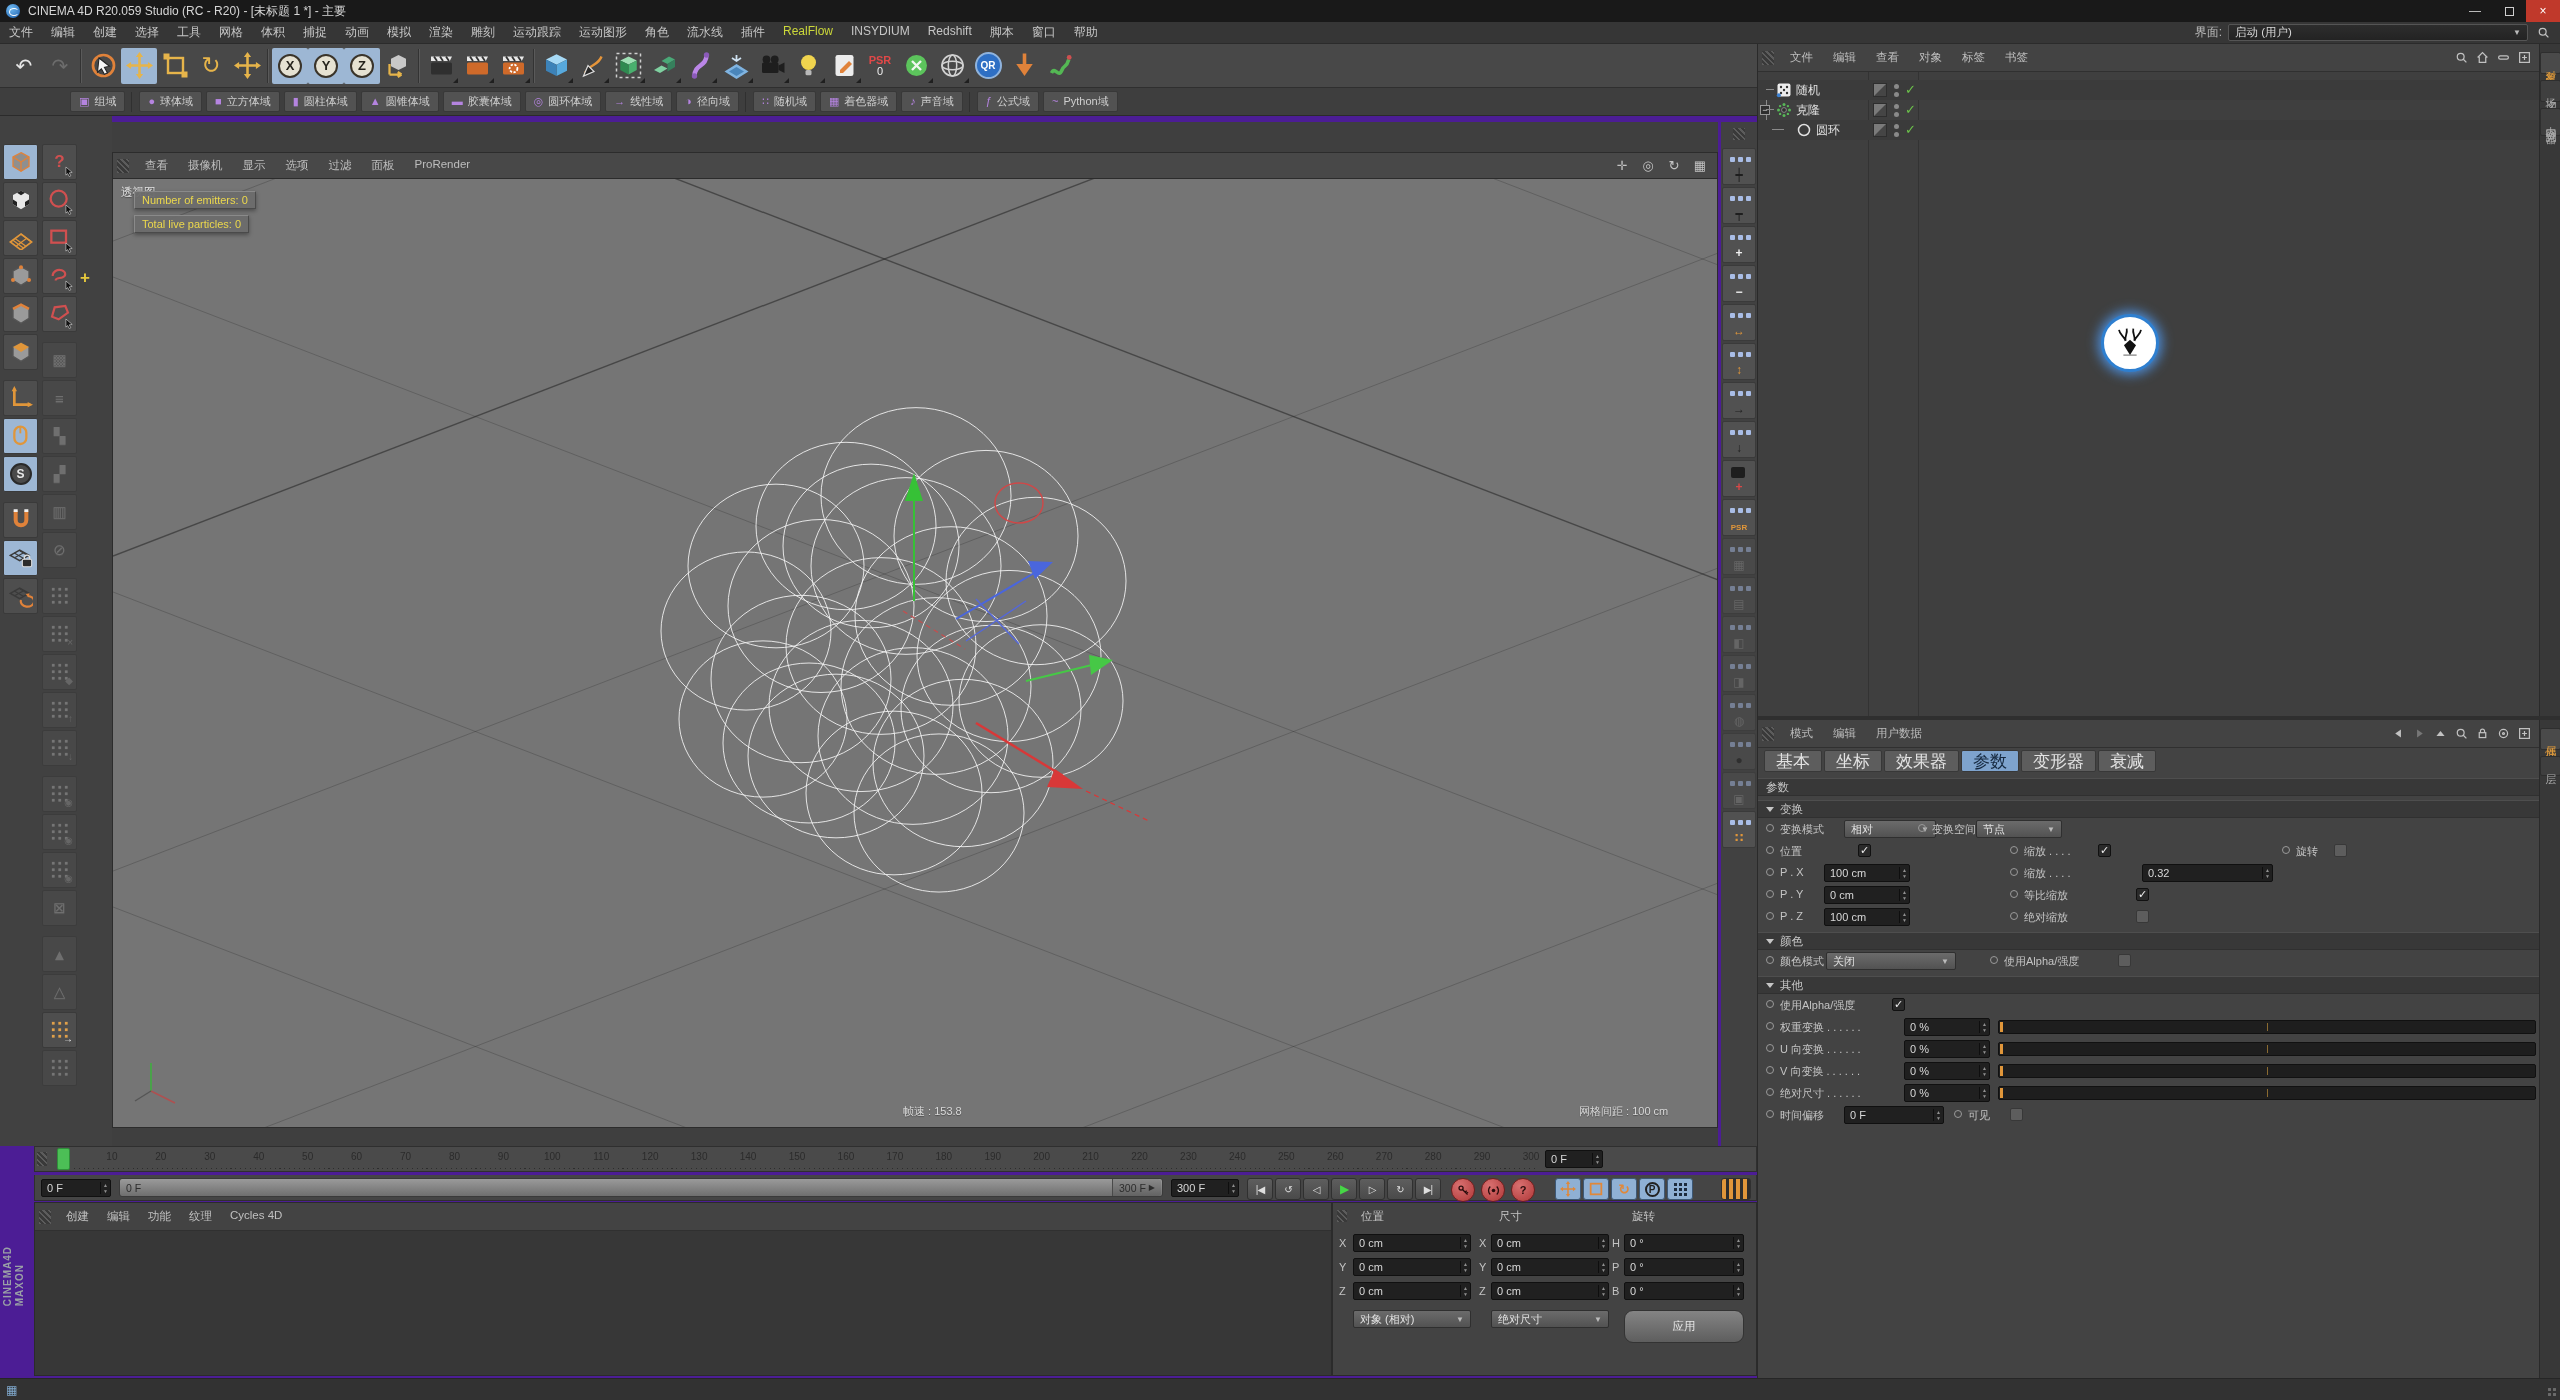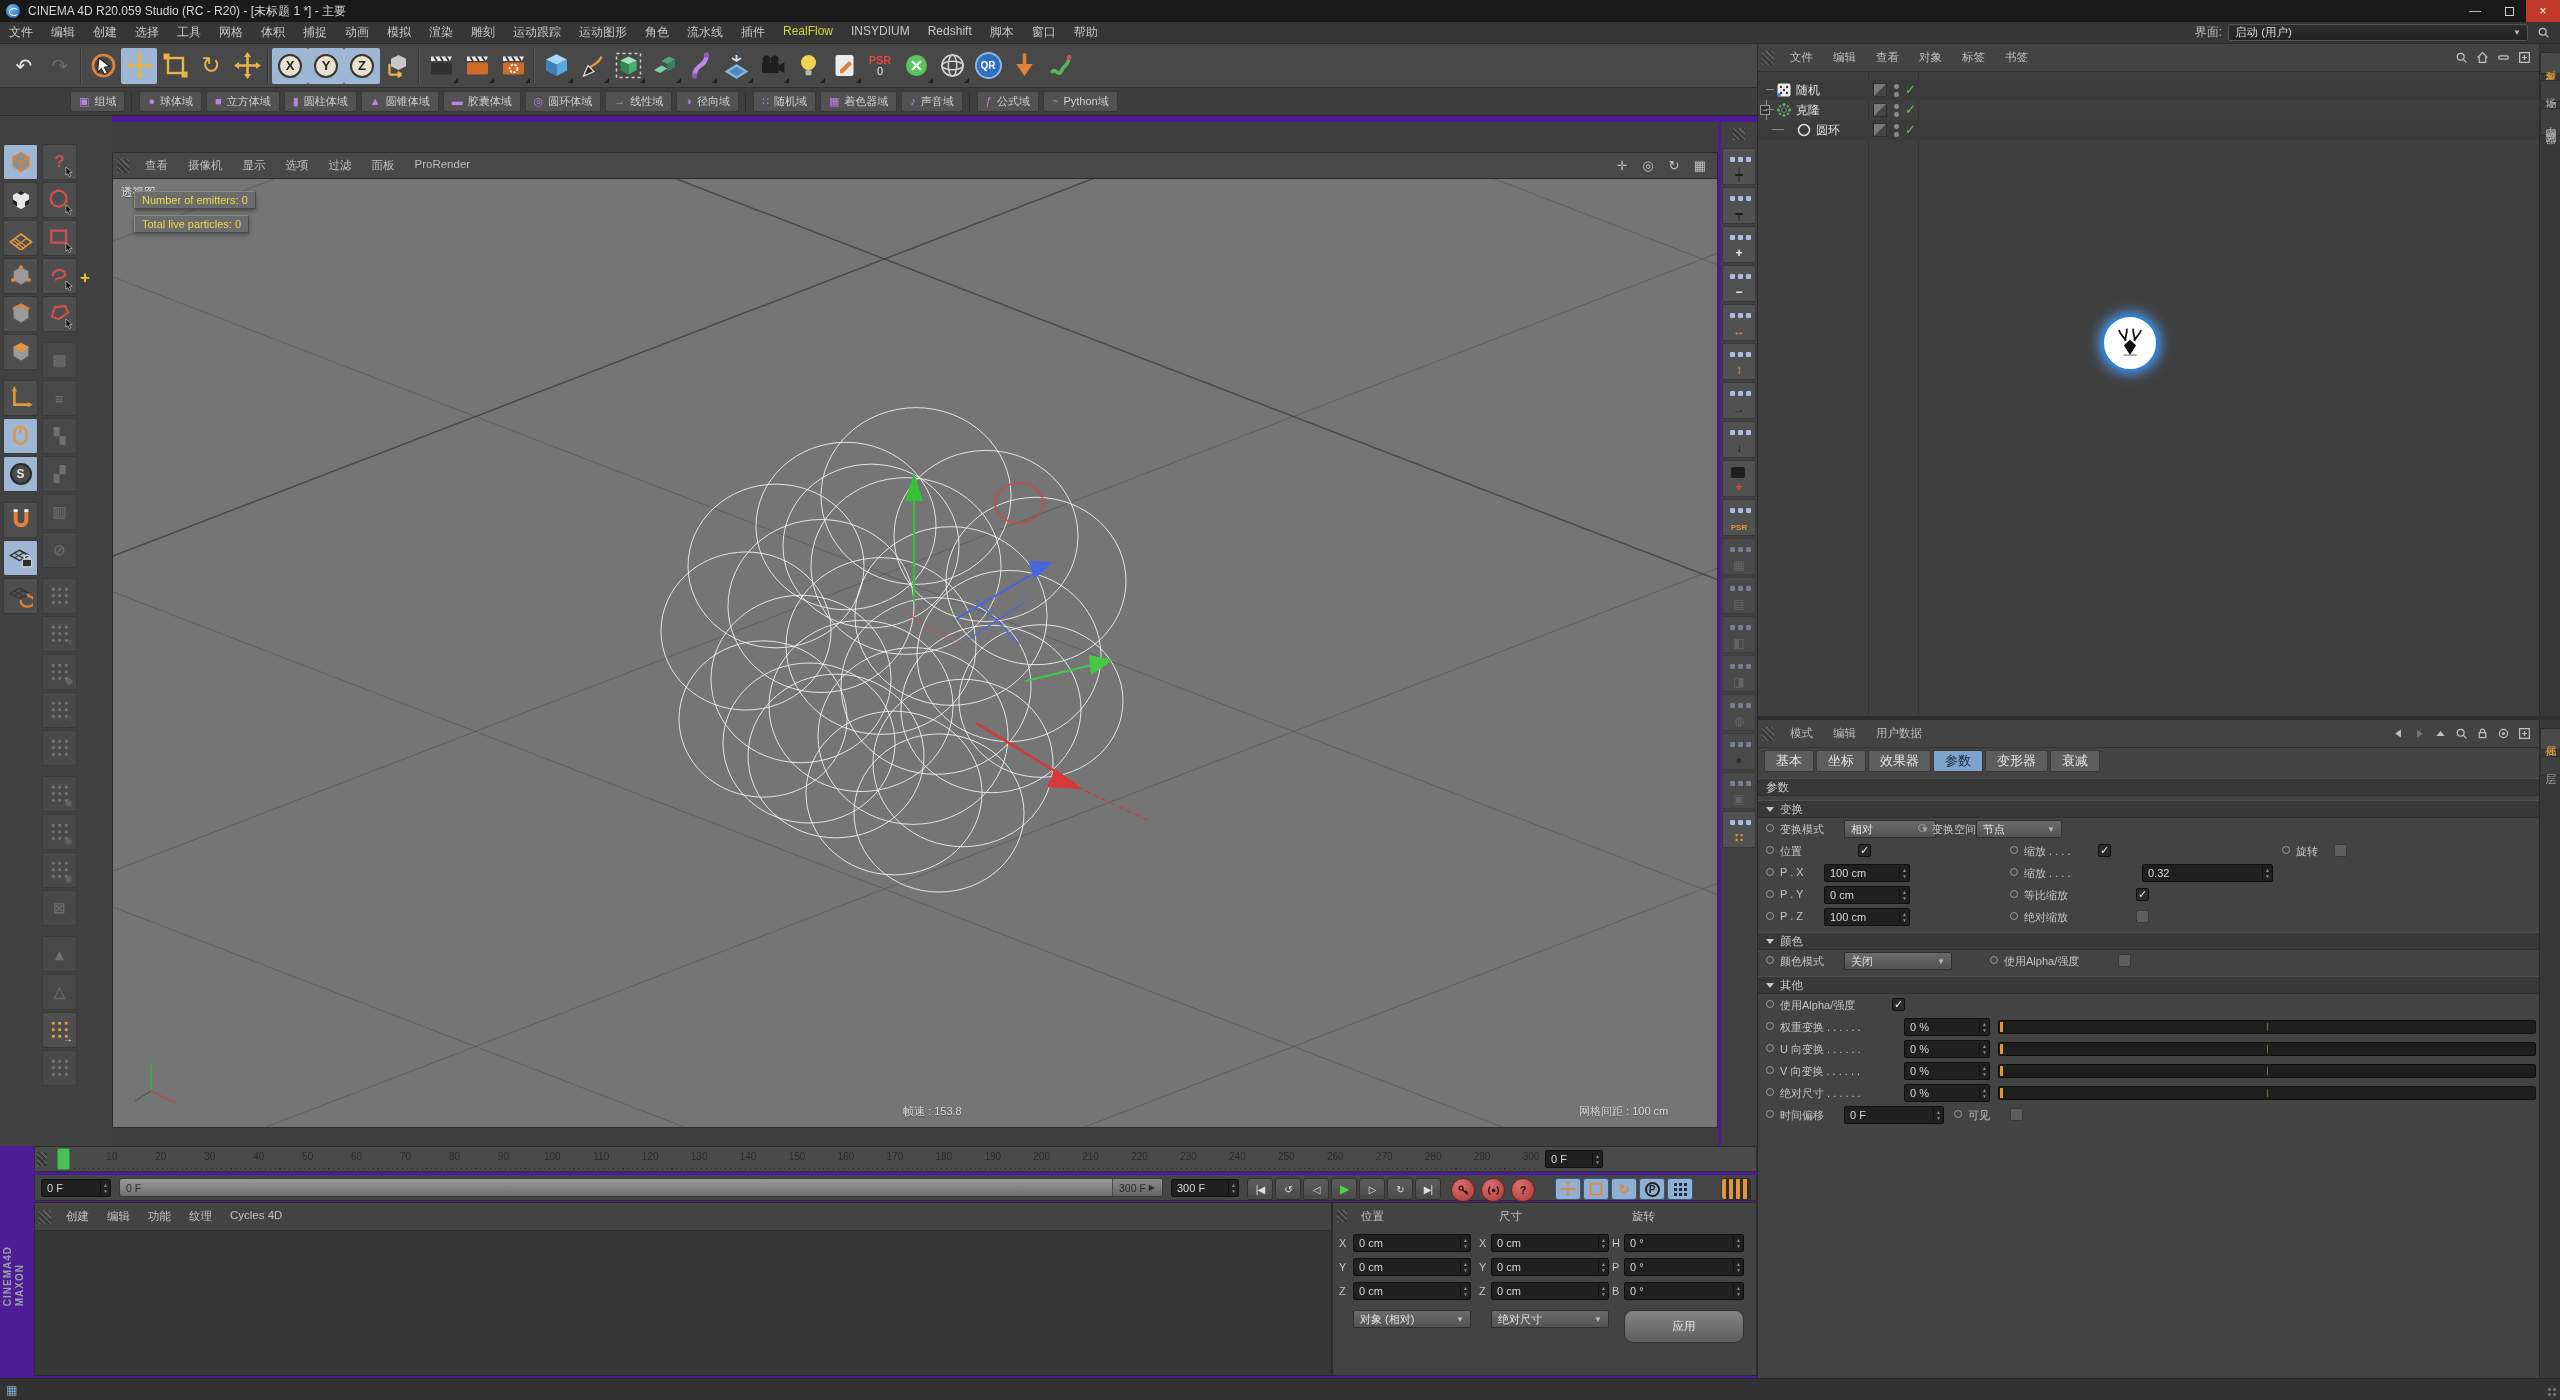--- a/index.html
+++ b/index.html
@@ -98,21 +98,21 @@
 .vdots{position:absolute;left:136px;top:4px;display:flex;flex-direction:column;gap:3px}
 .vdots i{width:5px;height:5px;border-radius:50%;background:#8a8a8a}
 .ocheck{position:absolute;left:147px;top:2px;color:#6cc24a;font-weight:bold;font-size:13px}
 .colsep{position:absolute;top:0;bottom:0;width:1px;background:#333}
 #deer{position:absolute;left:343px;top:270px;width:58px;height:58px;border-radius:50%;background:#fff;border:3px solid #2e7fd0;box-shadow:0 0 12px 3px rgba(80,160,255,.8);display:flex;align-items:center;justify-content:center}
 #deer svg{width:44px;height:44px}
 #splitter{position:absolute;left:0;top:672px;width:803px;height:4px;background:#2f2f2f}
 #am{position:absolute;left:0;top:676px;width:803px;bottom:0;background:#434343}
 #amtitle{height:26px;display:flex;align-items:center;gap:7px;padding-left:8px;color:#dedede;font-size:12px}
 #amtabs{height:26px;display:flex;gap:2px;padding-left:6px;align-items:center}
-.atab{height:22px;display:inline-flex;align-items:center;padding:0 11px;background:#5d5d5d;border:1px solid #383838;border-radius:2px;font-size:13px;color:#e2e2e2}
+.atab{height:22px;display:inline-flex;align-items:center;padding:0 11px;background:#5d5d5d;border:1px solid #383838;border-radius:2px;font-size:17px;color:#e2e2e2}
 .atab.on{background:#7ea3cd;color:#16293f}
 .secbar{height:18px;background:#383838;border-top:1px solid #4e4e4e;border-bottom:1px solid #303030;display:flex;align-items:center;padding-left:8px;color:#c6c6c6;font-size:11.5px;margin-top:4px}
 .secbar .tri2{width:0;height:0;border-left:4px solid transparent;border-right:4px solid transparent;border-top:5px solid #c6c6c6;margin-right:6px}
 .prow{position:relative;height:22px}
 .prow>*{position:absolute;top:2px}
 .bl{width:8px;height:8px;border:1.5px solid #9a9a9a;border-radius:50%;top:6px}
 .pl{color:#c4c4c4;font-size:11px;top:4px;white-space:nowrap}
 .fbox{display:flex;height:18px;background:#202020;border:1px solid #101010;border-radius:2px;align-items:center}
 .fval{flex:1;color:#d8d8d8;font-size:11px;padding-left:5px;white-space:nowrap}
 .stp{display:flex;flex-direction:column;width:10px;align-items:center;justify-content:center;color:#909090;font-size:5px;line-height:1.2;border-left:1px solid #0e0e0e}
@@ -1025,21 +1025,21 @@
               </span>
             </span>
             <span class="bl" style="left:252px"></span>
             <span class="pl" style="left:266px">绝对缩放</span>
             <span class="cb" style="left:378px"></span>
           </div>
           <div class="secbar"><span class="tri2"></span>颜色</div>
           <div class="prow">
             <span class="bl" style="left:8px"></span>
             <span class="pl" style="left:22px">颜色模式</span>
-            <span class="ddx" style="left:86px;width:108px">
+            <span class="ddx" style="left:68px;width:130px">
               <span>关闭</span>
               <span class="dda">▼</span>
             </span>
             <span class="bl" style="left:232px"></span>
             <span class="pl" style="left:246px">使用Alpha/强度</span>
             <span class="cb" style="left:360px"></span>
           </div>
           <div class="secbar"><span class="tri2"></span>其他</div>
           <div class="prow">
             <span class="bl" style="left:8px"></span>

